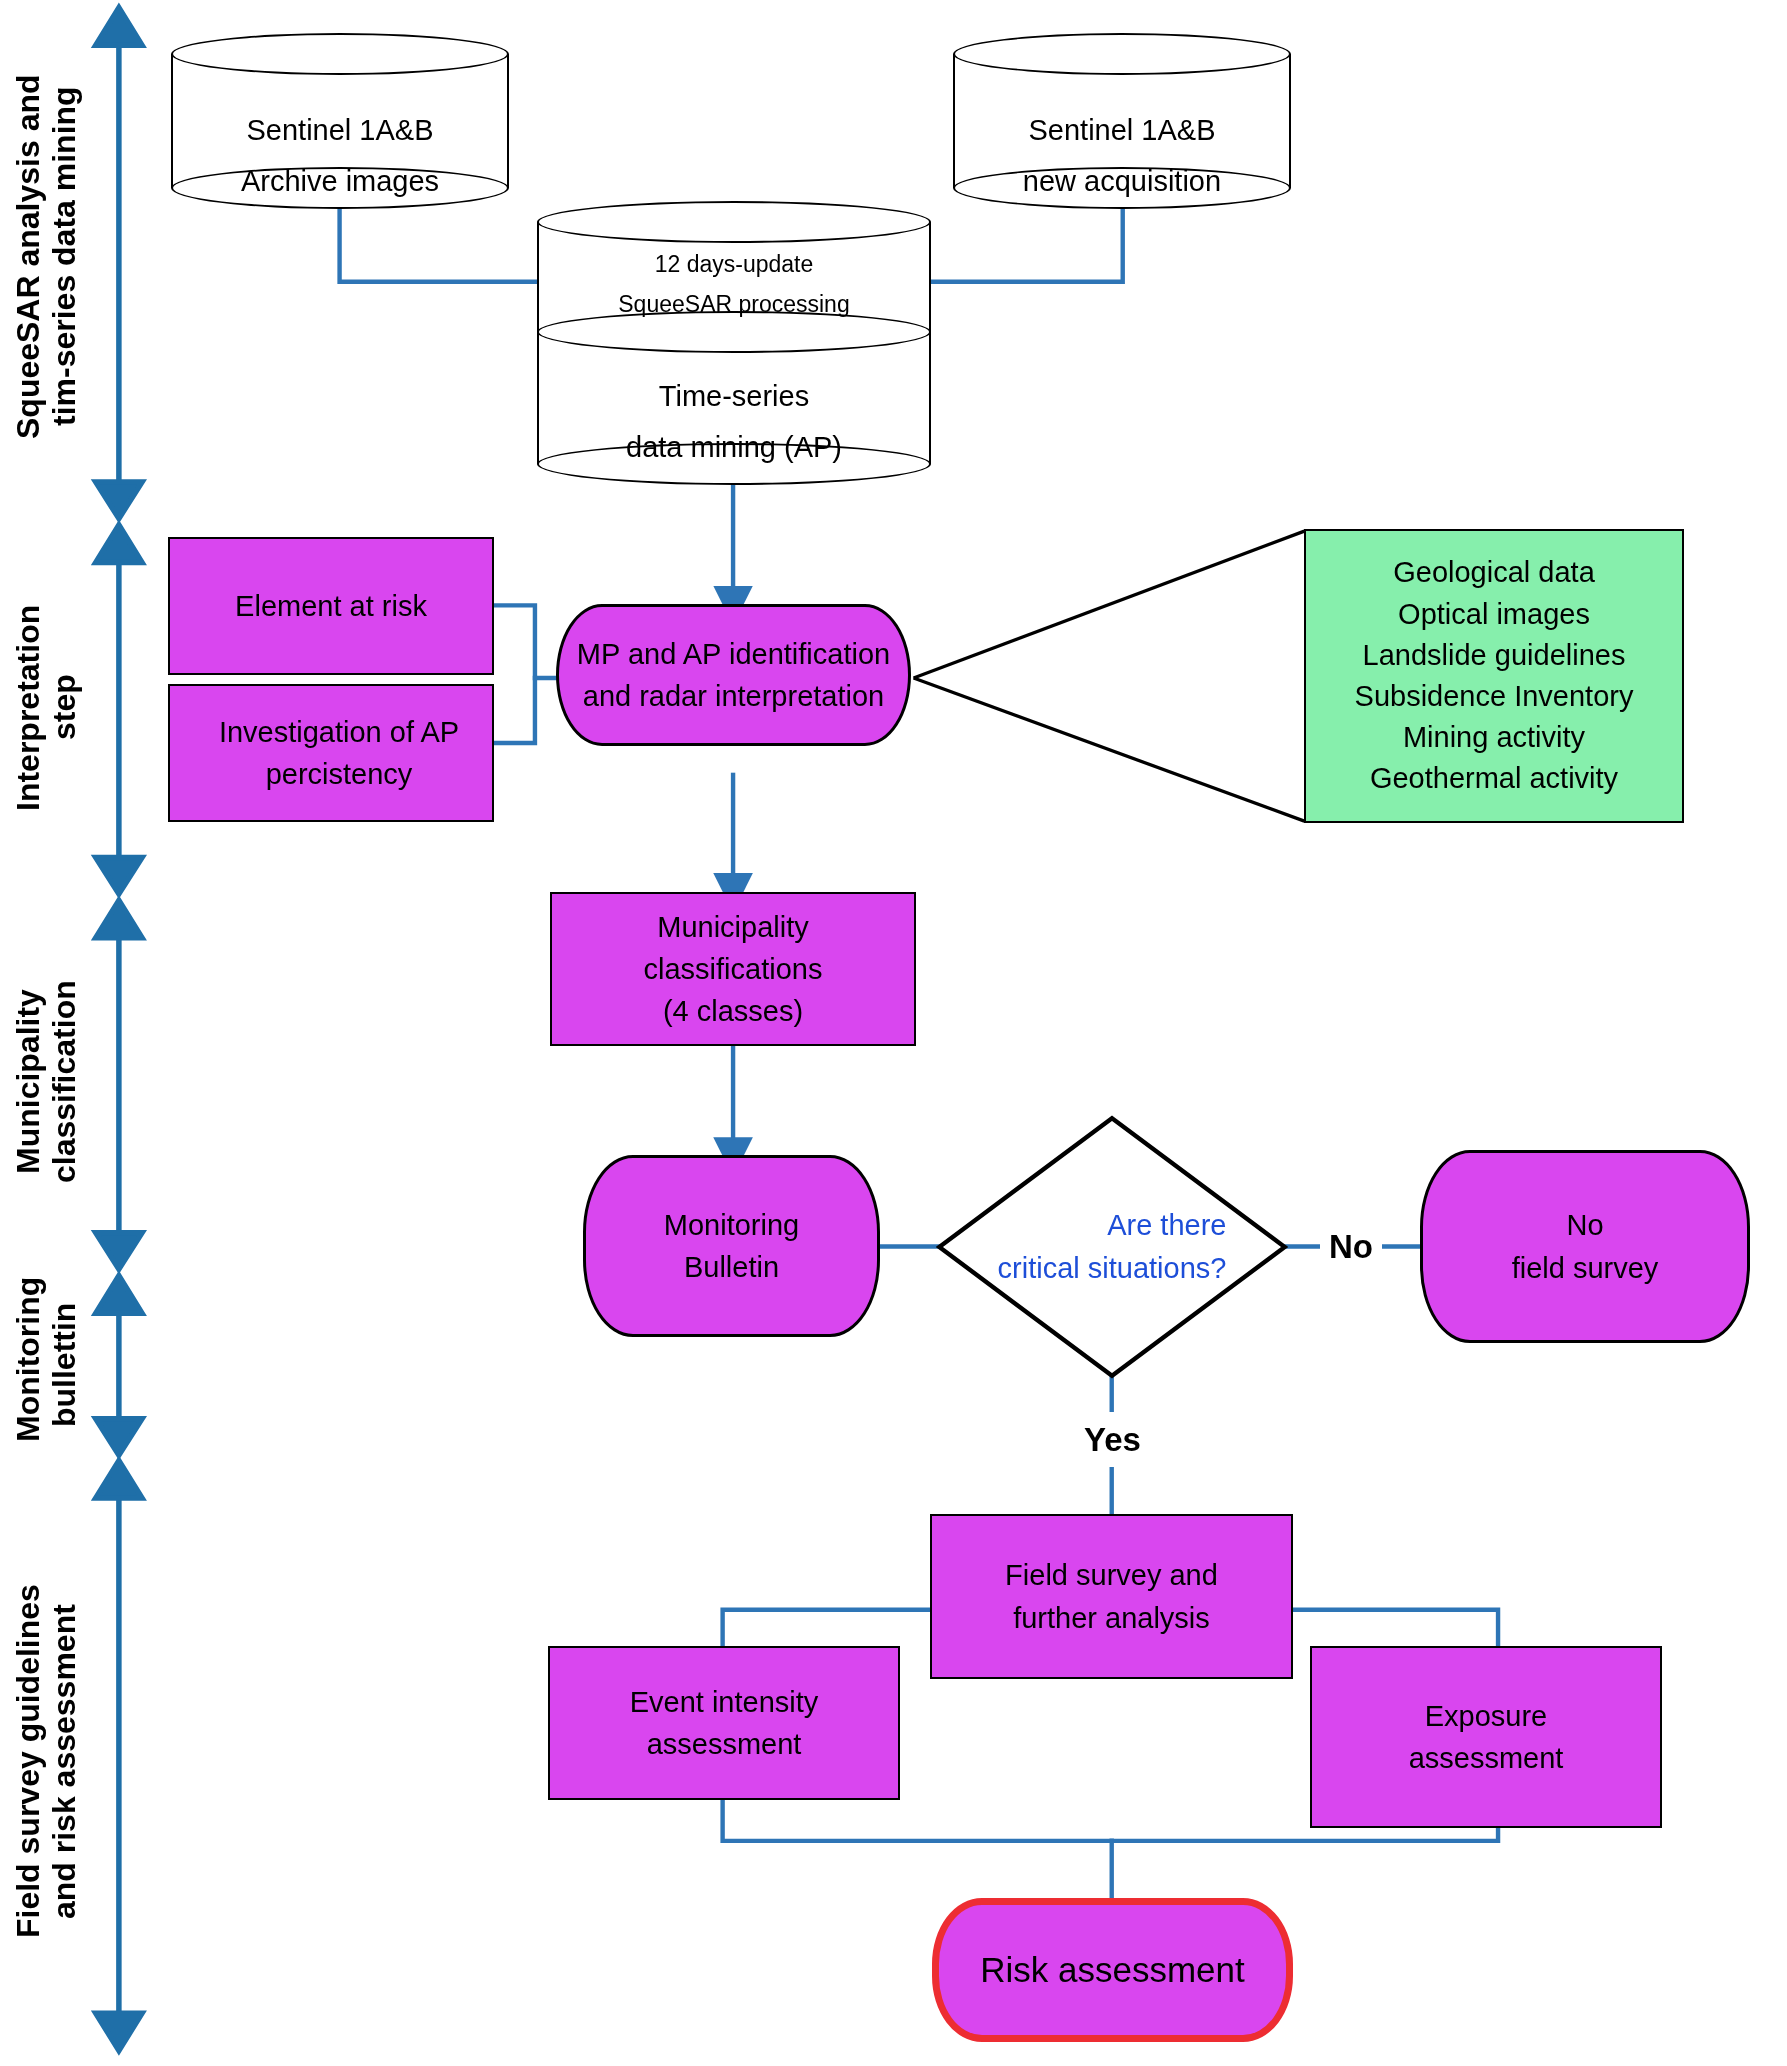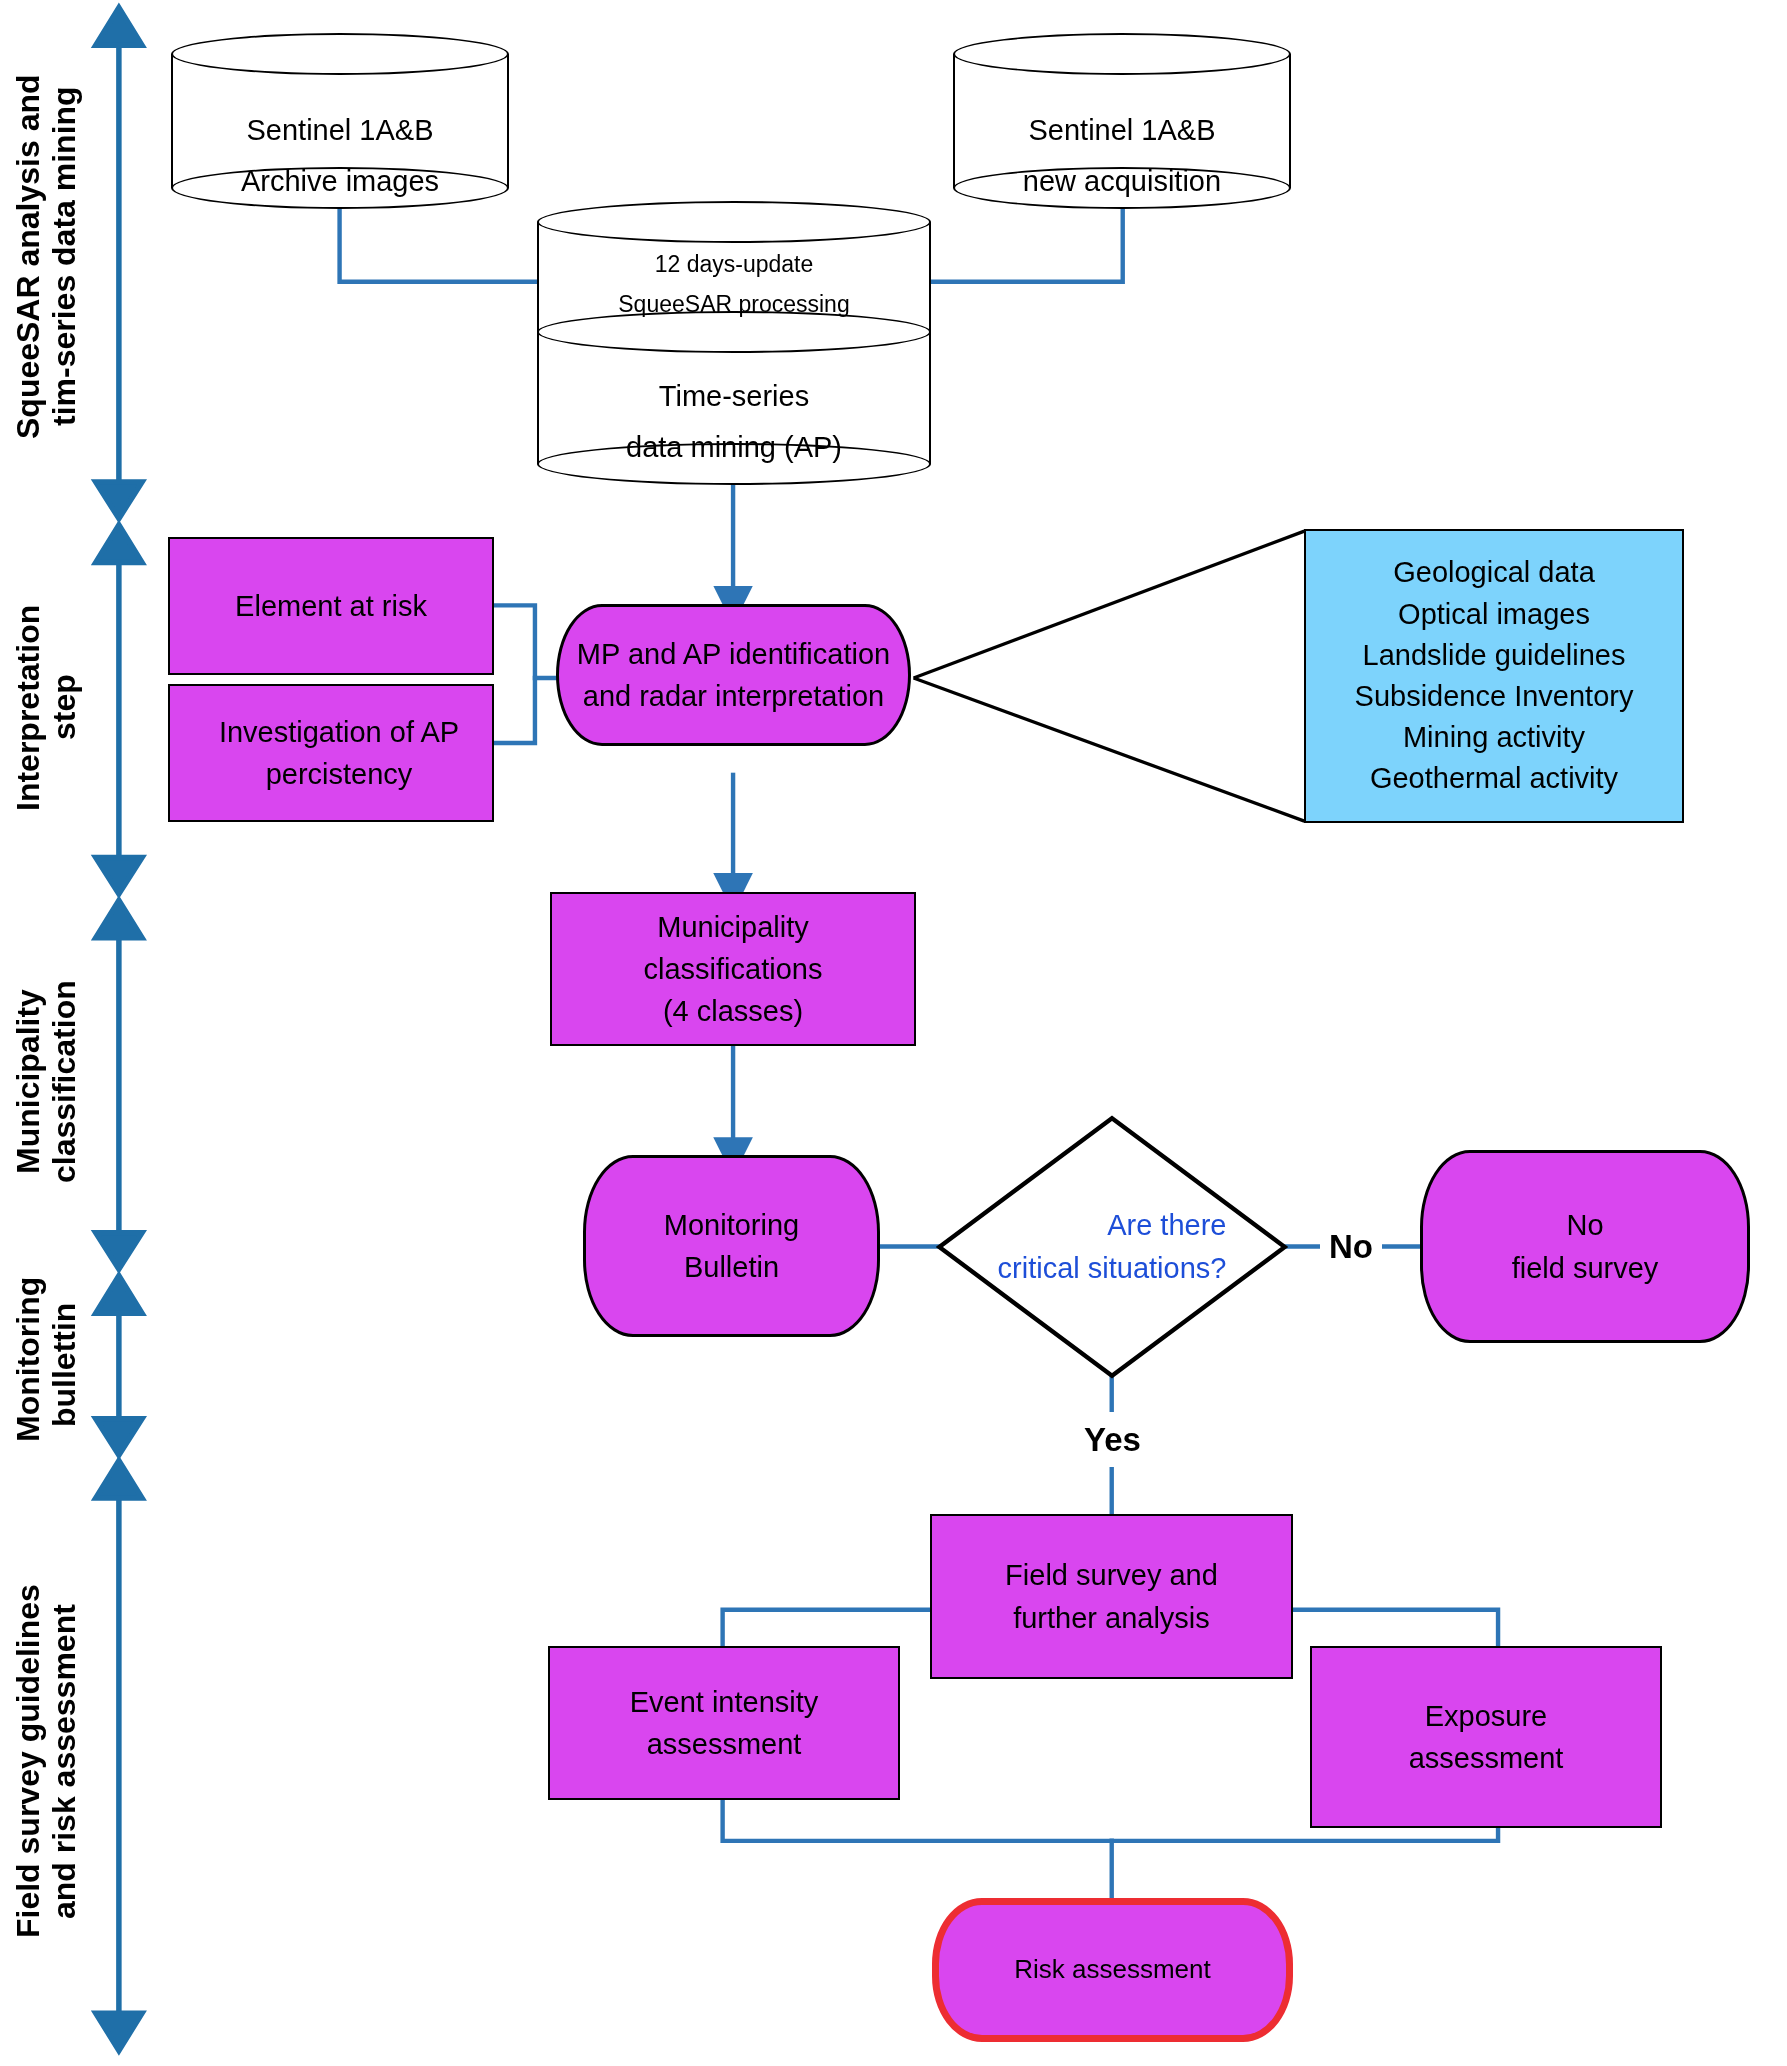--- a/index.html
+++ b/index.html
@@ -61,21 +61,21 @@
     position:absolute;display:flex;align-items:center;justify-content:center;
     text-align:right;white-space:pre-line;line-height:1.5;color:#1d4ed8;
   }
 
   .edge-label{
     position:absolute;font-weight:bold;color:#000;background:#fff;
     display:flex;align-items:center;justify-content:center;
   }
 
   .listbox{
-    position:absolute;border:2.8px solid #000;background:#7dd3fc;box-sizing:border-box;
+    position:absolute;border:2.8px solid #000;background:#86efac;box-sizing:border-box;
     display:flex;flex-direction:column;align-items:center;justify-content:center;
     line-height:1.42;color:#000;
   }
 </style>
 </head>
 <body>
 
 <div id="stage">
 
   <svg id="wires" viewBox="0 0 3247 3754">
@@ -233,16 +233,16 @@
 
   <div class="node rect" style="left:930px;top:1514px;width:363px;height:165px;font-size:29px;">Field survey and
 further analysis</div>
 
   <div class="node rect" style="left:548px;top:1646px;width:352px;height:154px;font-size:29px;">Event intensity
 assessment</div>
 
   <div class="node rect" style="left:1310px;top:1646px;width:352px;height:182px;font-size:29px;">Exposure
 assessment</div>
 
-  <div class="node rounded-red" style="left:932px;top:1898px;width:361px;height:144px;font-size:26px;">Risk assessment</div>
+  <div class="node rounded-red" style="left:932px;top:1898px;width:361px;height:144px;font-size:35px;">Risk assessment</div>
 
 </div>
 
 
 </body></html>

